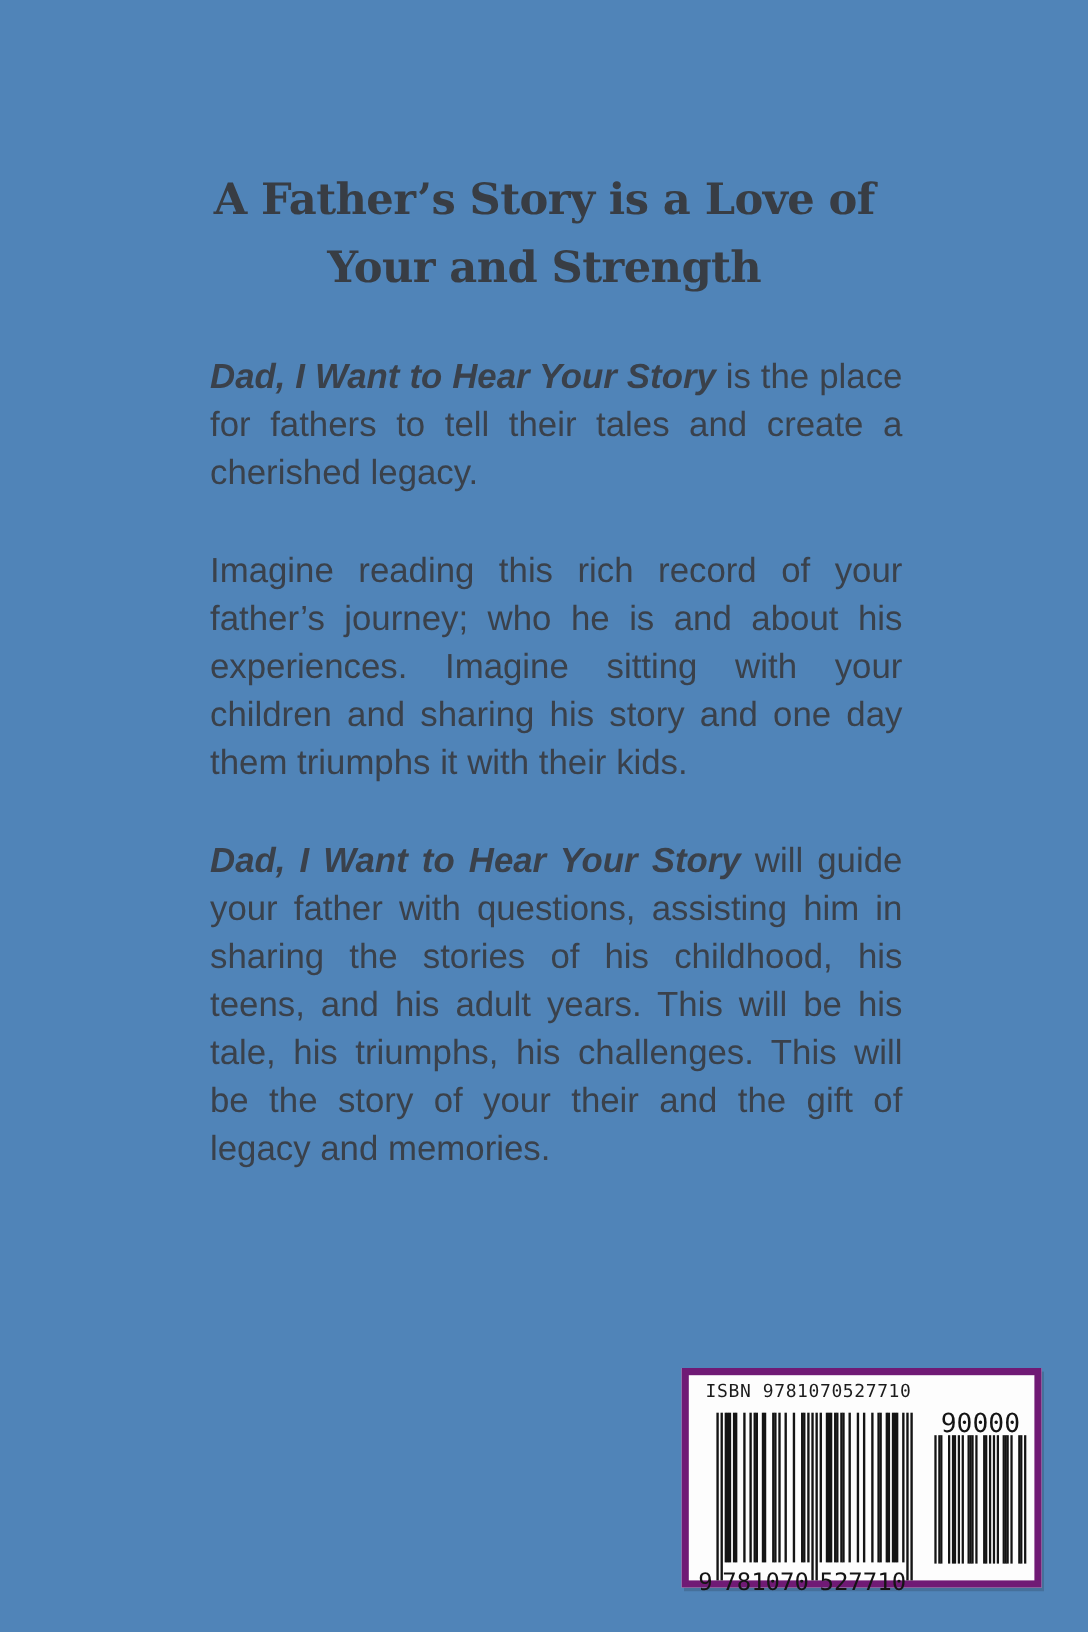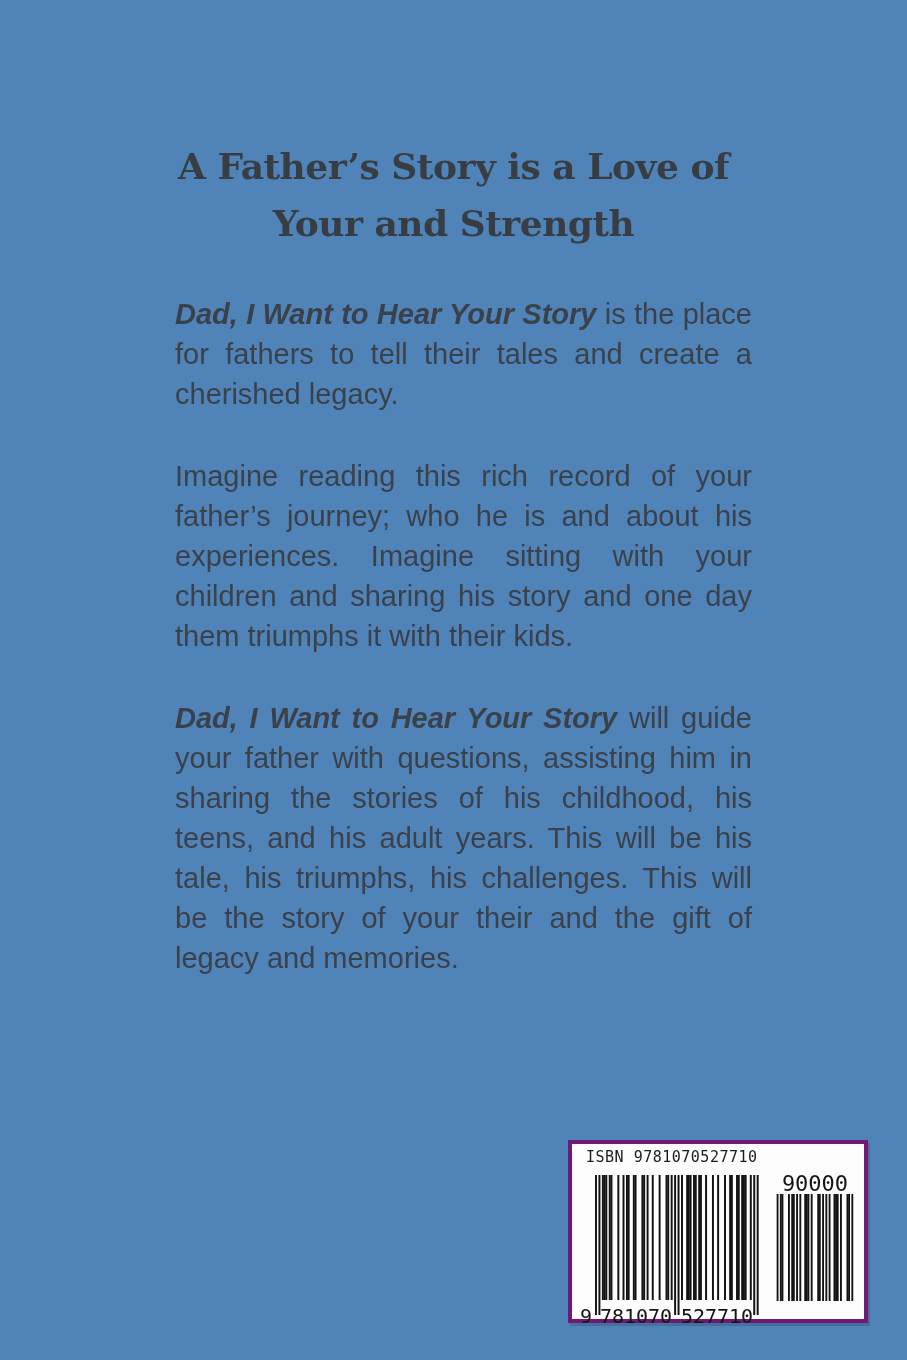--- a/index.html
+++ b/index.html
@@ -32,21 +32,21 @@
     text-align:justify;
     margin-left:12px;
   }
   .blurb p{margin:0 0 42px 0;}
   .lead{font-weight:bold;font-style:italic;}
   .barcode-box{
     position:absolute;
     left:568px;top:1140px;
     width:300px;height:183px;
     background:#fdfdfd;
-    border:4px solid #701a75;
+    border:6px solid #701a75;
     box-shadow:2px 3px 0 rgba(44,62,84,0.28);
     box-sizing:border-box;
   }
   .isbn-label{
     position:absolute;
     left:14px;top:4px;
     font-family:"DejaVu Sans Mono",monospace;
     font-size:15px;
     letter-spacing:0.5px;
     color:#1c1c1c;

